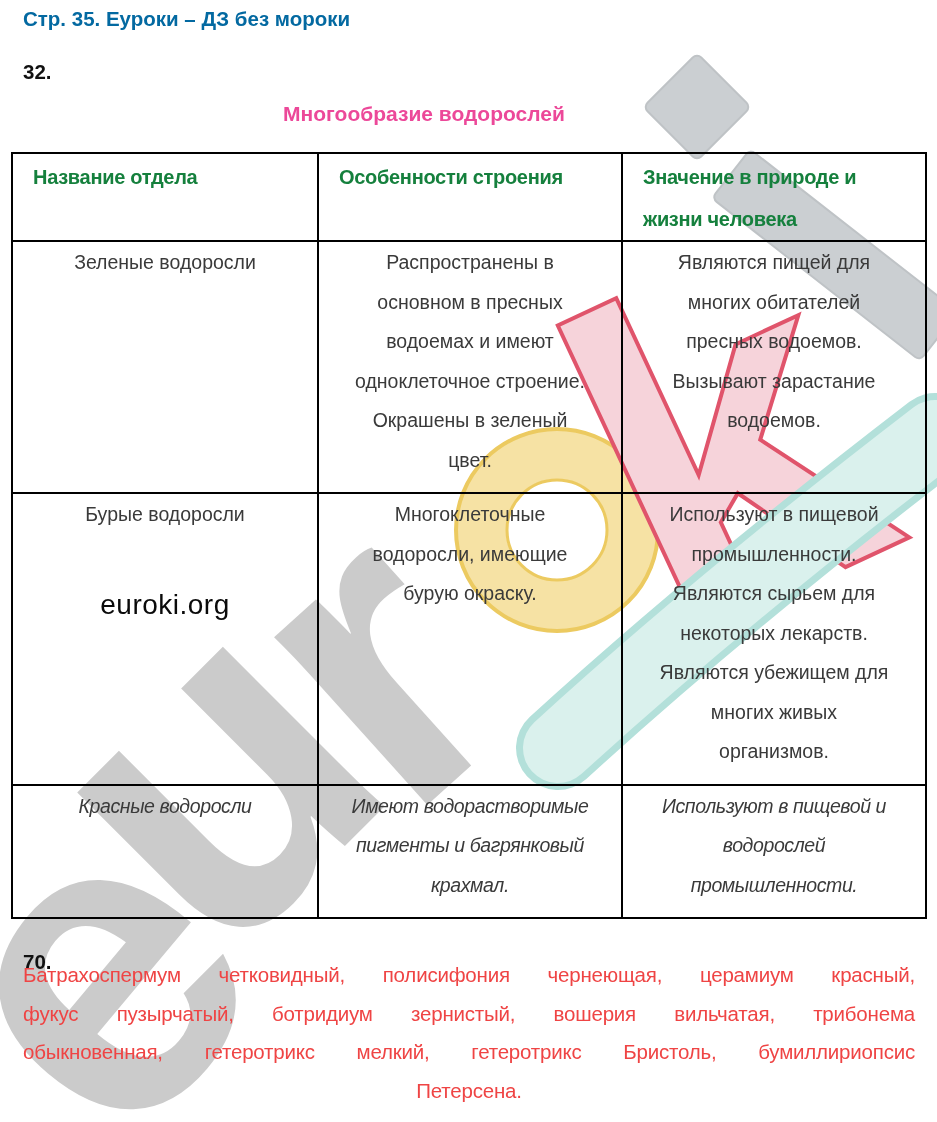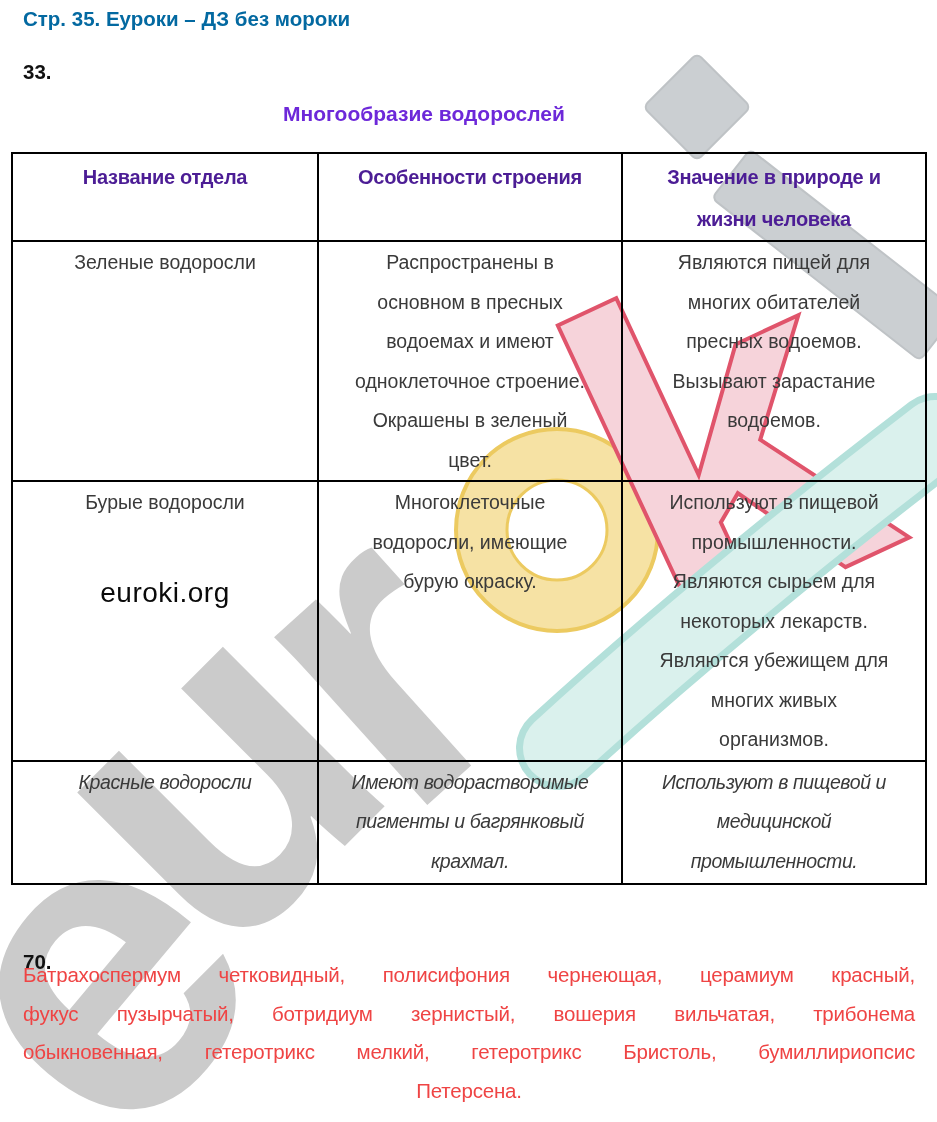--- a/index.html
+++ b/index.html
@@ -7,34 +7,34 @@
     position:relative;width:937px;height:1122px;background:#ffffff;
     font-family:"Liberation Sans","DejaVu Sans",sans-serif;
     overflow:hidden;margin:0 auto;
   }
   .wm{position:absolute;left:0;top:0;z-index:0;}
   .layer{position:absolute;z-index:1;}
   .hdr{left:23px;top:6px;font-size:20.5px;font-weight:bold;color:#0369a1;line-height:26px;}
   .tasknum{left:23px;font-size:20.5px;font-weight:bold;color:#111;line-height:25px;}
   .num69{top:59px;}
   .num70{top:925px;margin-top:24px;}
-  .title{left:0;width:848px;top:101px;text-align:center;font-size:21px;font-weight:bold;color:#6d28d9;line-height:26px;}
+  .title{left:0;width:848px;top:101px;text-align:center;font-size:21px;font-weight:bold;color:#ec4899;line-height:26px;}
   table.algae{
     position:absolute;left:11px;top:152px;width:914px;z-index:1;
     border-collapse:collapse;table-layout:fixed;background:transparent;
   }
   table.algae th, table.algae td{border:2px solid #000;}
   table.algae th{
-    font-size:20px;font-weight:bold;color:#4c1d95;line-height:42px;
-    vertical-align:top;text-align:center;padding:2px 2px 0;
+    font-size:20px;font-weight:bold;color:#15803d;line-height:42px;
+    vertical-align:top;text-align:left;padding:2px 20px 0;
     letter-spacing:-0.3px;white-space:pre-line;
   }
   table.algae td{
     font-size:19.5px;color:#3a3a3a;line-height:39.5px;
-    vertical-align:top;text-align:center;padding:1px 5px 0;
+    vertical-align:top;text-align:center;padding:1px 5px 12px;
     white-space:pre-line;
   }
   tr.cond td{letter-spacing:-0.4px;}
   .site{
     margin-top:54px;font-size:28px;font-weight:normal;color:#0a0a0a;
     letter-spacing:0.5px;line-height:32px;white-space:normal;
   }
   .para{
     left:23px;top:956px;width:892px;font-size:20.5px;color:#ef4444;
     line-height:38.5px;letter-spacing:-0.2px;
@@ -63,21 +63,21 @@
       <rect x="-31" y="-132" width="62" height="264" rx="6" transform="translate(835,255) rotate(-52)" fill="#cbcfd2"></rect>
       <rect x="-38" y="-38" width="76" height="76" rx="6" transform="translate(697,107) rotate(45)" fill="#cbcfd2"></rect>
     </g>
 
     <path d="M 558 748 Q 720 600 935 435" fill="none" stroke-width="84" stroke-linecap="round" stroke="#b3e0da"></path>
     <path d="M 558 748 Q 720 600 935 435" fill="none" stroke-width="70" stroke-linecap="round" stroke="#daf1ed"></path>
   </svg>
 
   <div class="layer hdr">Стр. 35. Еуроки – ДЗ без мороки</div>
 
-  <div class="layer tasknum num69">33.</div>
+  <div class="layer tasknum num69">32.</div>
 
   <div class="layer title">Многообразие водорослей</div>
 
   <table class="algae">
     <colgroup>
       <col style="width:306px">
         <col style="width:304px">
         <col style="width:304px">
     </colgroup>
     <tbody>
@@ -113,21 +113,21 @@
 Являются убежищем для
 многих живых
 организмов.</td>
       </tr>
       <tr class="cond" style="height:123px;font-style:italic;">
         <td>Красные водоросли</td>
         <td>Имеют водорастворимые
 пигменты и багрянковый
 крахмал.</td>
         <td>Используют в пищевой и
-медицинской
+водорослей
 промышленности.</td>
       </tr>
     </tbody>
   </table>
 
   <div class="layer tasknum num70">70.</div>
 
   <div class="layer para">
       <div class="jl">Батрахоспермум четковидный, полисифония чернеющая, церамиум красный,</div>
       <div class="jl">фукус пузырчатый, ботридиум зернистый, вошерия вильчатая, трибонема</div>

